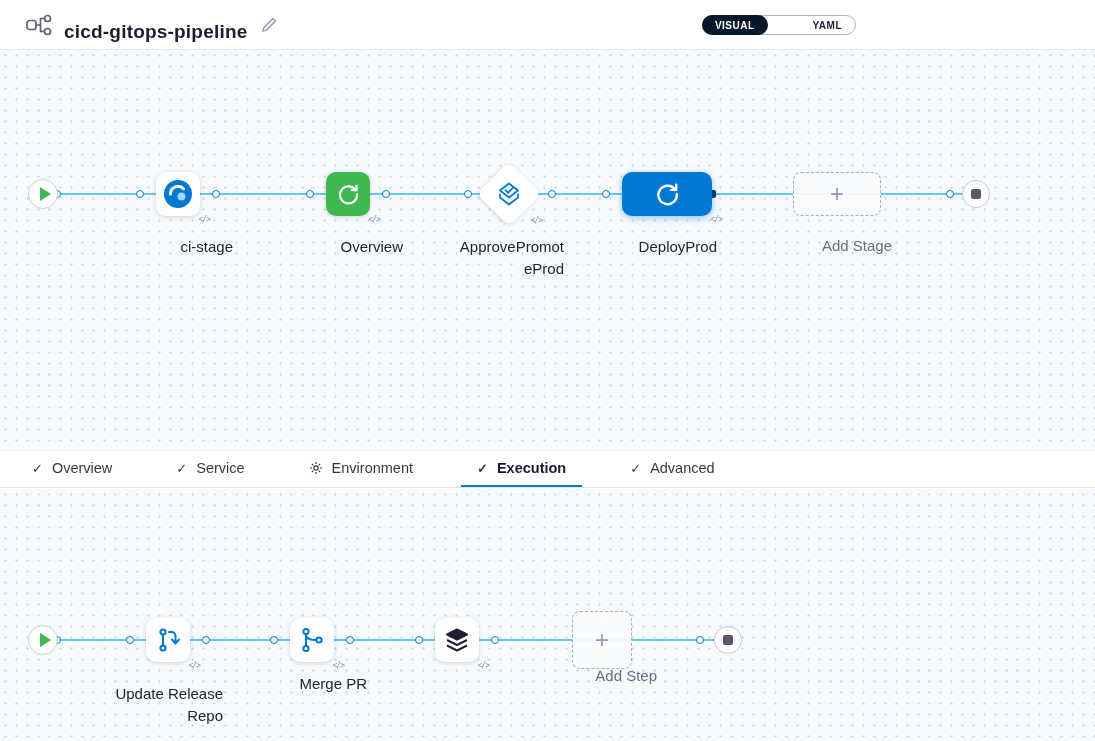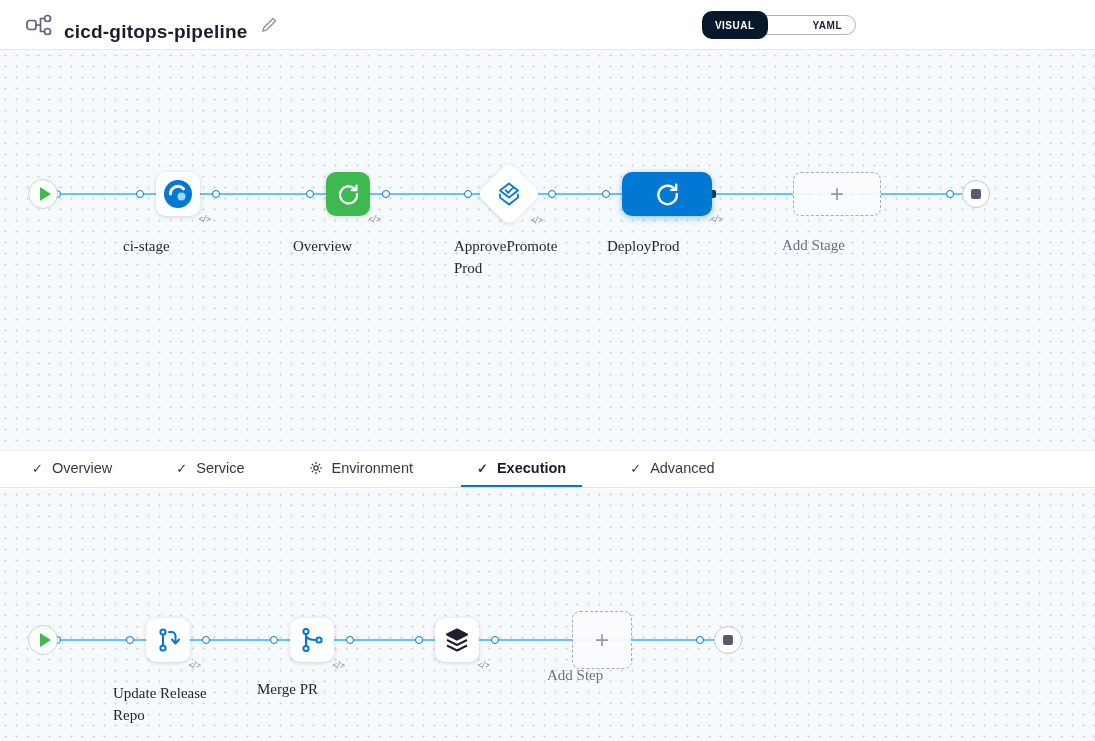--- a/index.html
+++ b/index.html
@@ -9,21 +9,21 @@
   
   .header { position:relative; height:50px; background:#fff; border-bottom:1px solid #e6e7ec;
             display:flex; align-items:center; padding-left:26px; z-index:5; }
   .header .pipe-icon { margin-right:12px; display:flex; }
   .title { font-size:19px; font-weight:bold; color:var(--text-dark); letter-spacing:.2px;margin-top:14px; }
   .edit { margin-left:14px; display:flex; cursor:pointer; }
   .toggle { position:absolute; right:239px; top:15px; display:flex; align-items:center;
             border:1px solid #b0b1c3; border-radius:11px; background:#fff; height:20px; }
   .seg { font-size:10px; font-weight:bold; letter-spacing:.5px; padding:3px 13px; border:none;
          background:transparent; cursor:pointer; border-radius:10px; font-family:inherit; }
-  .seg.visual { background:var(--dark-pill); color:#fff; height:28px; margin:-1px 0 -1px -1px; }
+  .seg.visual { background:var(--dark-pill); color:#fff; height:20px; margin:-1px 0 -1px -1px; }
   .seg.yaml { color:var(--text-dark);margin-left:32px; }
 
   
   .canvas { position:absolute; left:0; right:0; background-color:#f7fafc;
             background-image:radial-gradient(var(--canvas-dot) 1px, transparent 1.3px);
             background-size:11px 11px; overflow:hidden; }
   .canvas-stages { top:50px; height:400px; }
   .canvas-steps  { top:489px; height:252px; }
 
   .flow-line { position:absolute; height:2px; background:var(--line); }
@@ -52,22 +52,22 @@
   .diamond-icon { position:absolute; inset:0; margin:auto; }
 
   .code { position:absolute; right:-10px; bottom:-8px; font-size:8px; color:#8f90a6;
           font-family:"DejaVu Sans Mono", monospace; letter-spacing:-1px; }
 
   .add-box { position:absolute; border:1.6px dashed #a9abbe; border-radius:8px;
              background:rgba(249,251,253,.92); display:flex; align-items:center;
              justify-content:center; cursor:pointer; }
   .plus { font-size:24px; font-weight:300; color:#9496ad; line-height:1; }
 
-  .node-label { position:absolute; width:110px; text-align:left; font-size:15px;
-                color:#22272d; line-height:1.45;font-family:Liberation Serif, serif; }
+  .node-label { position:absolute; width:110px; text-align:right; font-size:15px;
+                color:#22272d; line-height:1.45; }
   .node-label.gray { color:var(--text-gray); }
   .break-all { word-break:break-all; }
 
   
   .tabbar { position:absolute; top:450px; left:0; right:0; height:38px; background:#fff;
             border-top:1px solid #eef0f4; border-bottom:1px solid #e0e2ea;
             display:flex; align-items:stretch; padding-left:16px; z-index:4; }
   .tab { display:flex; align-items:center; gap:9px; padding:0 16px; margin-right:32px;
          font-size:14.5px; color:#383946; border-bottom:2px solid transparent; cursor:pointer; }
   .tab.selected { font-weight:bold; color:var(--text-dark); border-bottom-color:var(--accent); }
@@ -245,17 +245,17 @@
 
     <div class="add-box" style="left:572px;top:122px;width:60px;height:58px;">
       <span class="plus">+</span>
     </div>
 
     <div class="endpoint stop" style="left:714px;top:137px;">
       <span class="stop-sq"></span>
     </div>
 
     <div class="node-label" style="left:113px;top:194px;">Update Release Repo</div>
-    <div class="node-label" style="left:257px;top:190px;">Merge PR</div>
+    <div class="node-label" style="left:257px;top:184px;">Merge PR</div>
     <div class="node-label gray" style="left:547px;top:176px;">Add Step</div>
   </div>
 
 </div>
 
 </body></html>

